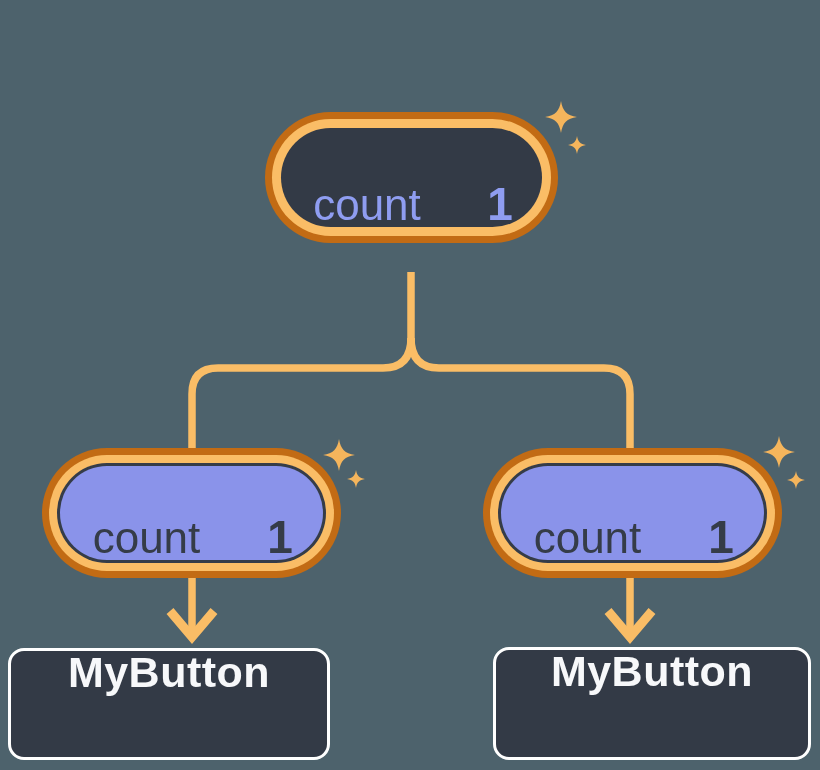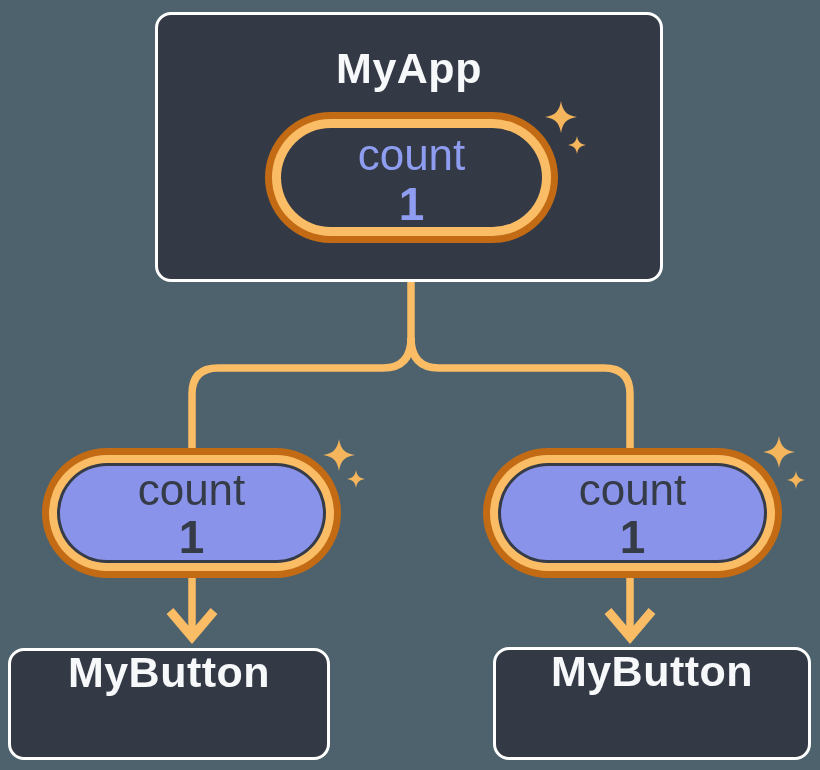--- a/index.html
+++ b/index.html
@@ -17,22 +17,22 @@
   .node-root{left:155px;top:12px;width:508px;height:270px;}
   .node-title{
     text-align:center;color:#F7F8FA;font-size:43px;font-weight:600;
     padding-top:32px;line-height:1;letter-spacing:0.5px;
   }
   .node-leaf{display:flex;justify-content:center;}
   .node-leaf .node-title{padding-top:0;}
   .leaf-left{left:8px;top:648px;width:322px;height:112px;}
   .leaf-right{left:493px;top:647px;width:318px;height:113px;}
   .pill{
-    position:absolute;z-index:3;display:flex;align-items:center;
-    border-radius:999px;overflow:hidden;flex-direction:column;
+    position:absolute;z-index:3;display:flex;align-items:flex-end;
+    border-radius:999px;overflow:hidden;
   }
   .pill-root{
     left:281px;top:128px;width:261px;height:99px;background:#333A46;
     box-shadow:0 0 0 9px #FABD66,0 0 0 16px #C26B14;
   }
   .pill-child{
     width:263px;height:94px;background:#8A93EA;
     box-shadow:0 0 0 3px #353C48,0 0 0 11px #FABD66,0 0 0 18px #C26B14;
   }
   .pill-child-left{left:60px;top:466px;}
@@ -55,23 +55,20 @@
 <div class="stage">
 
   <svg class="wires" viewBox="0 0 820 770" fill="none" stroke="#FABD66">
     <path d="M411 272 V344" stroke-width="7.5"></path>
     <path d="M411 338 Q411 368 383 368 L218 368 Q192 368 192 394 V634" stroke-width="7.5"></path>
     <path d="M411 338 Q411 368 439 368 L604 368 Q630 368 630 394 V634" stroke-width="7.5"></path>
     <path d="M170 611 L192 637 L214 611" stroke-width="9"></path>
     <path d="M608 611 L630 637 L652 611" stroke-width="9"></path>
   </svg>
 
-  <div class="node node-root">
-    <div class="node-title">MyApp</div>
-  </div>
 
   <div class="pill pill-root">
     <div class="cell cell-label">count</div>
     <div class="divider"></div>
     <div class="cell cell-value">1</div>
   </div>
 
   <div class="pill pill-child pill-child-left">
     <div class="cell cell-label">count</div>
     <div class="divider"></div>

